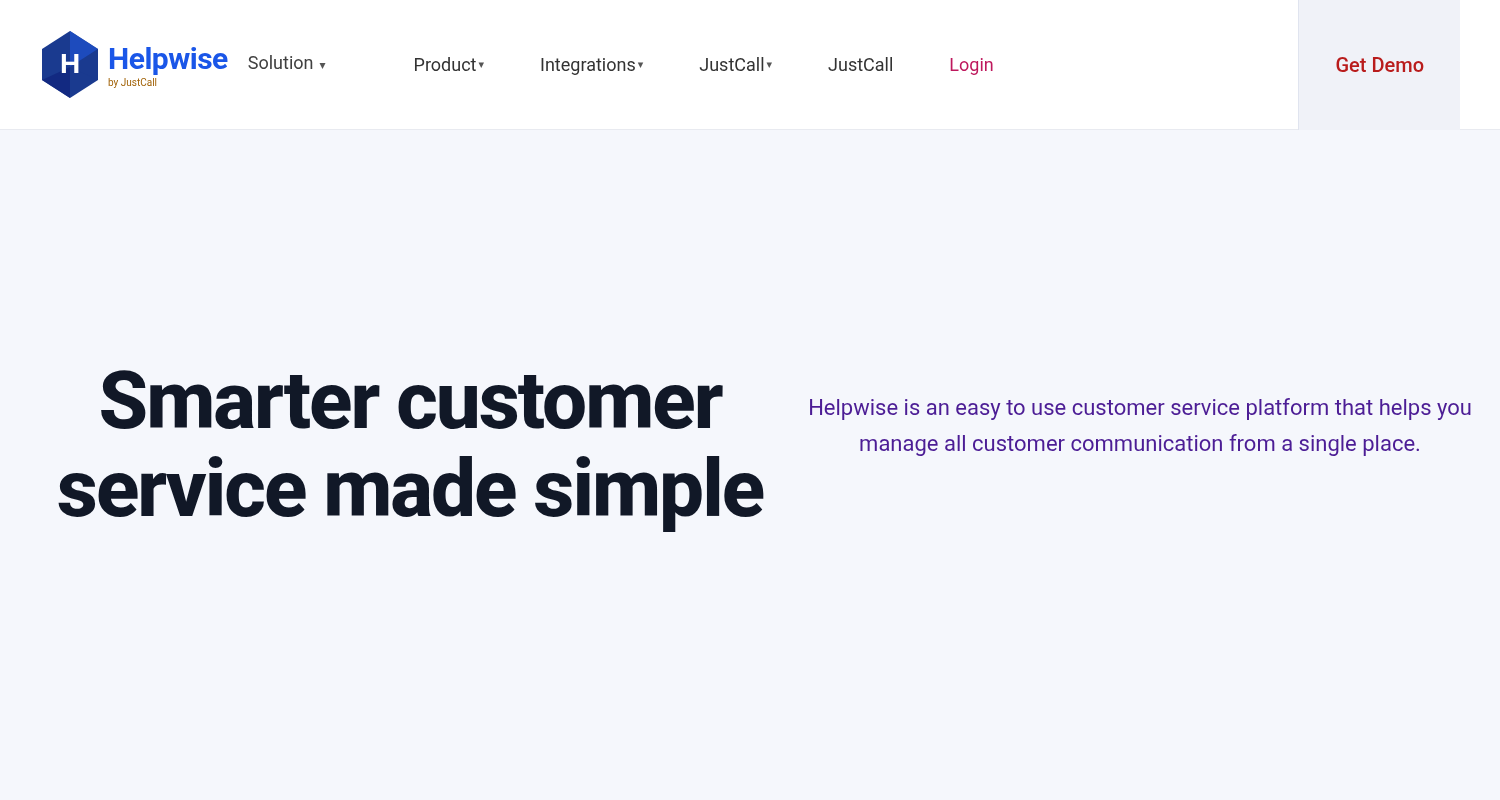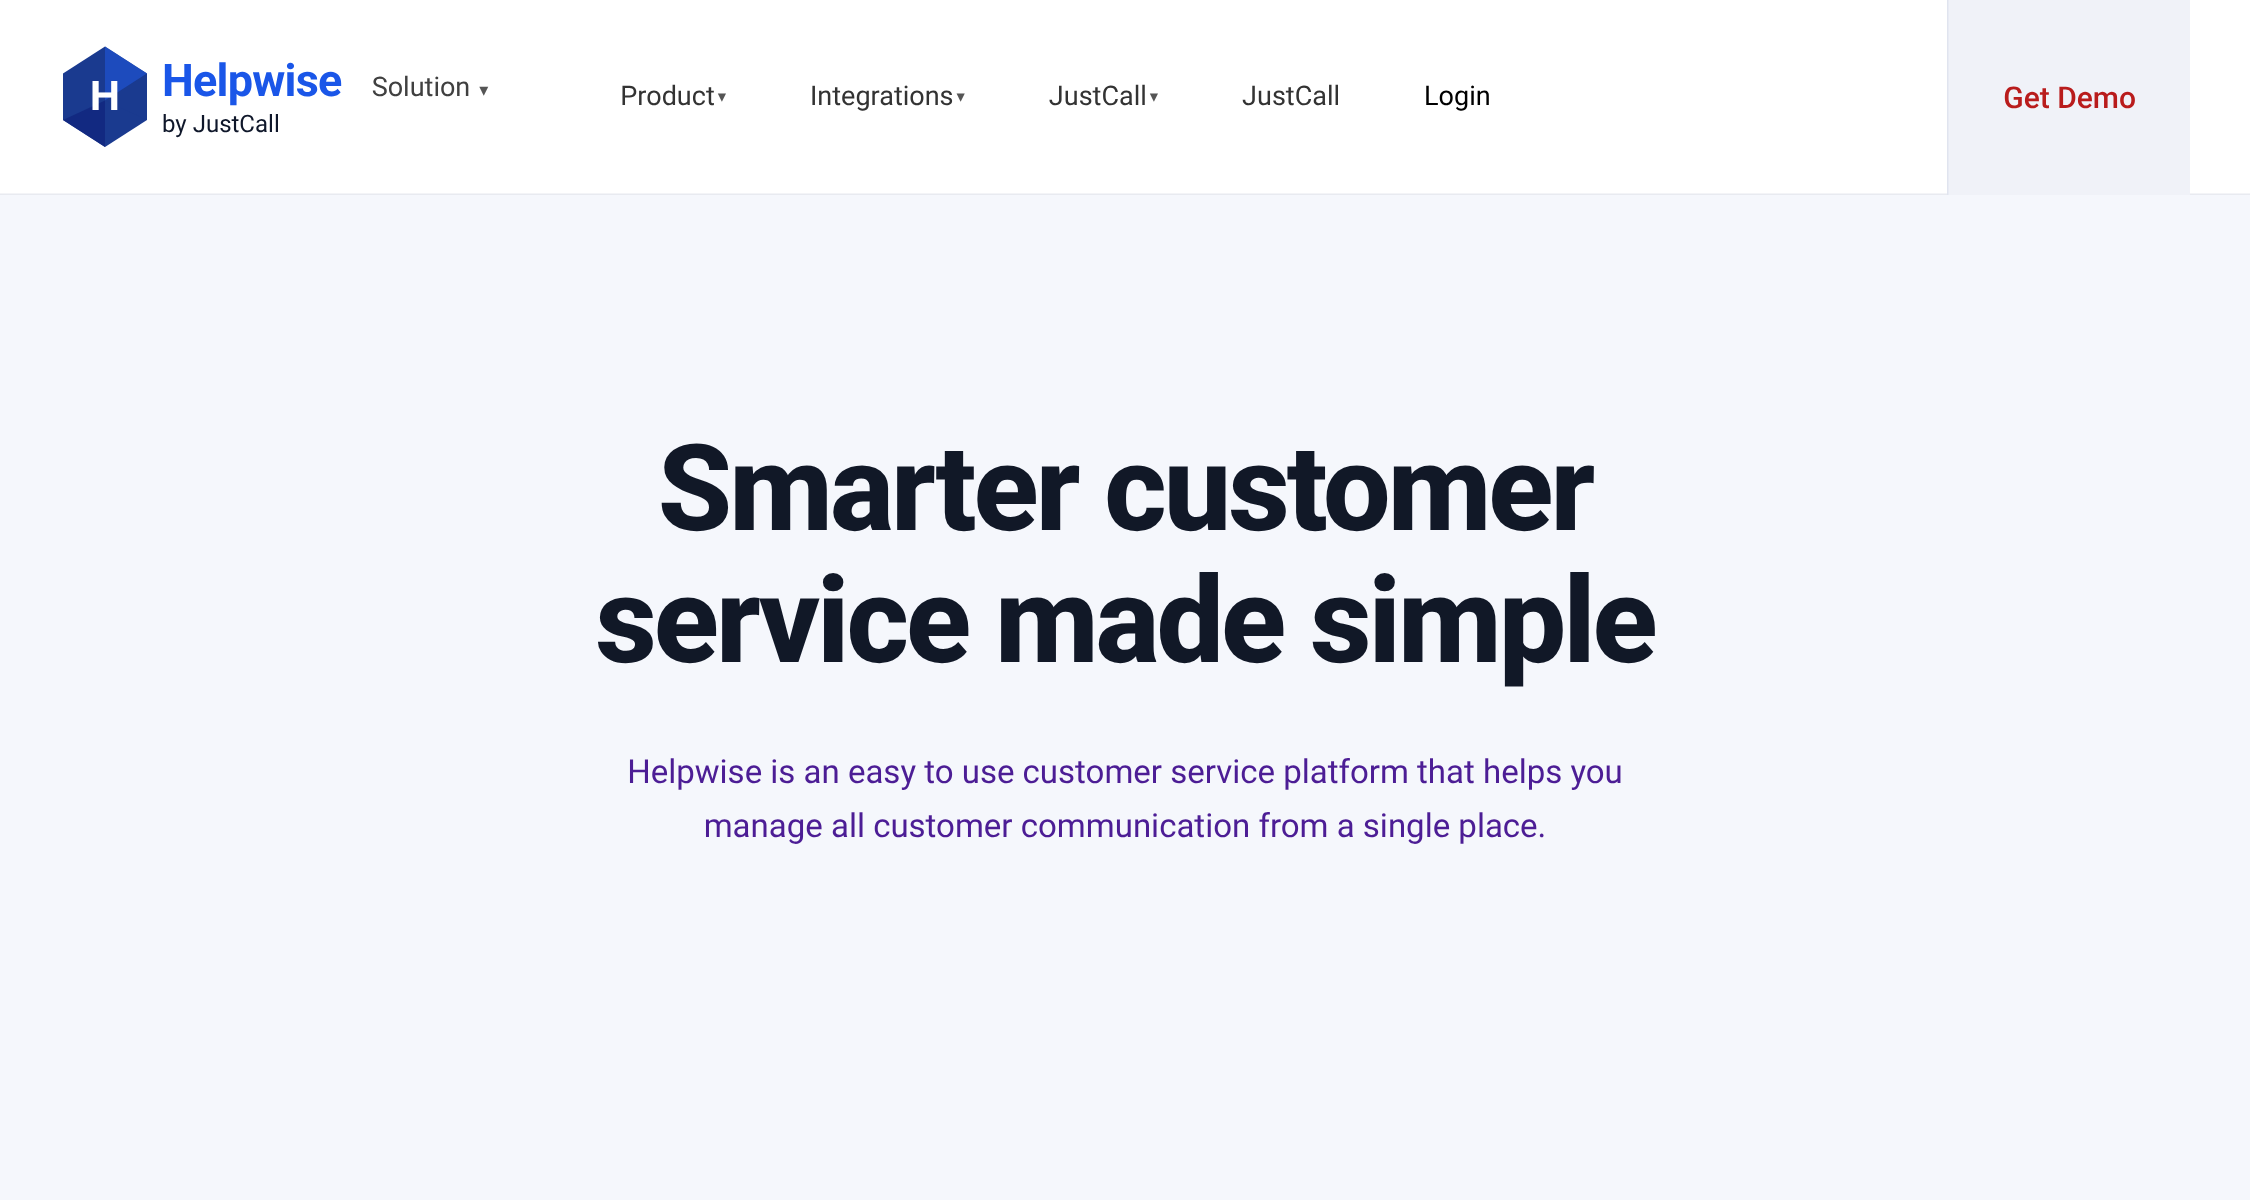--- a/index.html
+++ b/index.html
@@ -67,22 +67,22 @@
       margin-left: 20px;
     }
 
     .logo-dropdown-arrow {
       font-size: 12px;
       color: #555;
       margin-left: 6px;
     }
 
     .logo-byjustcall {
-      font-size: 16px;
-      color: #0f172a;
+      font-size: 10px;
+      color: #a16207;
       margin-top: 1px;
     }
 
     .nav-links {
       display: flex;
       align-items: center;
       gap: 0;
       flex: 1;
     }
 
@@ -100,21 +100,21 @@
     }
 
     .nav-arrow {
       font-size: 11px;
       color: #555;
     }
 
     .nav-login {
       padding: 12px 28px;
       font-size: 18px;
-      color: #000000;
+      color: #be185d;
       cursor: pointer;
       height: 130px;
       display: flex;
       align-items: center;
     }
 
     .nav-get-demo {
       margin-left: auto;
       padding: 0 36px;
       height: 130px;
@@ -128,23 +128,23 @@
       border-left: 1px solid #e0e4ef;
       white-space: nowrap;
     }
 
     
     .hero {
       width: 100%;
       height: calc(800px - 130px);
       background: #f5f7fc;
       display: flex;
-      flex-direction: column;
-      align-items: center;
-      justify-content: center;
+      flex-direction: row;
+      align-items: center;
+      justify-content: space-between;
       text-align: center;
       padding: 40px 20px;
     }
 
     .hero-title {
       font-size: 80px;
       font-weight: 800;
       color: #111827;
       line-height: 1.1;
       max-width: 800px;

